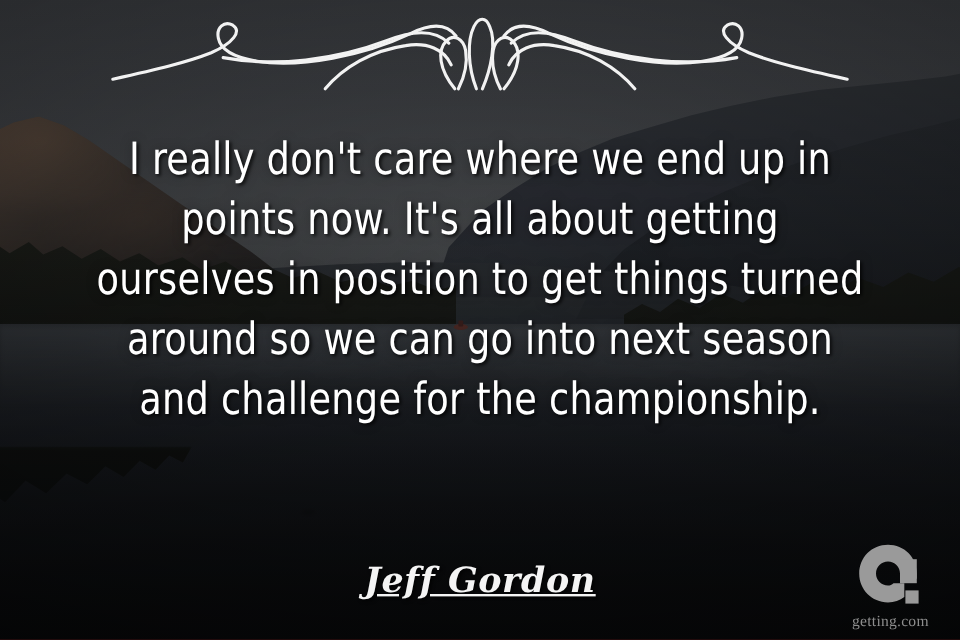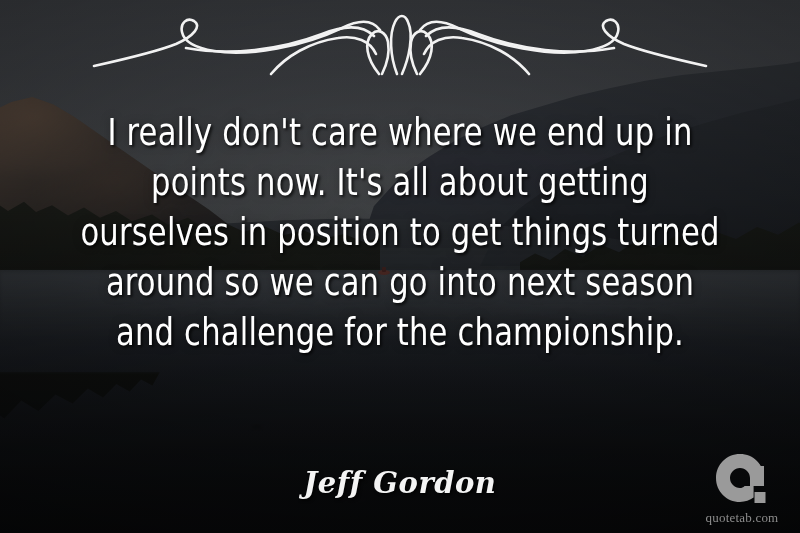--- a/index.html
+++ b/index.html
@@ -273,20 +273,21 @@
     right: 0;
     top: 466px;
     text-align: center;
     color: #f4f4f4;
     font-family: "DejaVu Serif", serif;
     font-style: italic;
     font-weight: 700;
     font-size: 29px;
     letter-spacing: .5px;
     text-shadow: 2px 2px 3px rgba(0,0,0,.7);
+    text-decoration: underline;
   }
 
   
   #watermark {
     position: absolute;
     right: 12px;
     bottom: 8px;
     width: 92px;
     text-align: center;
   }
@@ -378,16 +379,16 @@
                  L 36 30.2
                  L 50 30.2
                  L 50 26
                  C 50 12.5, 39.5 2, 26 2 Z" fill="#9a9a9a"></path>
 
         <rect x="36" y="14" width="14" height="20" fill="#9a9a9a"></rect>
 
         <rect x="40.5" y="40" width="11" height="11" fill="#9a9a9a"></rect>
       </svg>
     </div>
-    <div id="watermark-label">quotetab.com</div>
+    <div id="watermark-label">getting.com</div>
   </div>
 
 </div>
 
 </body></html>

